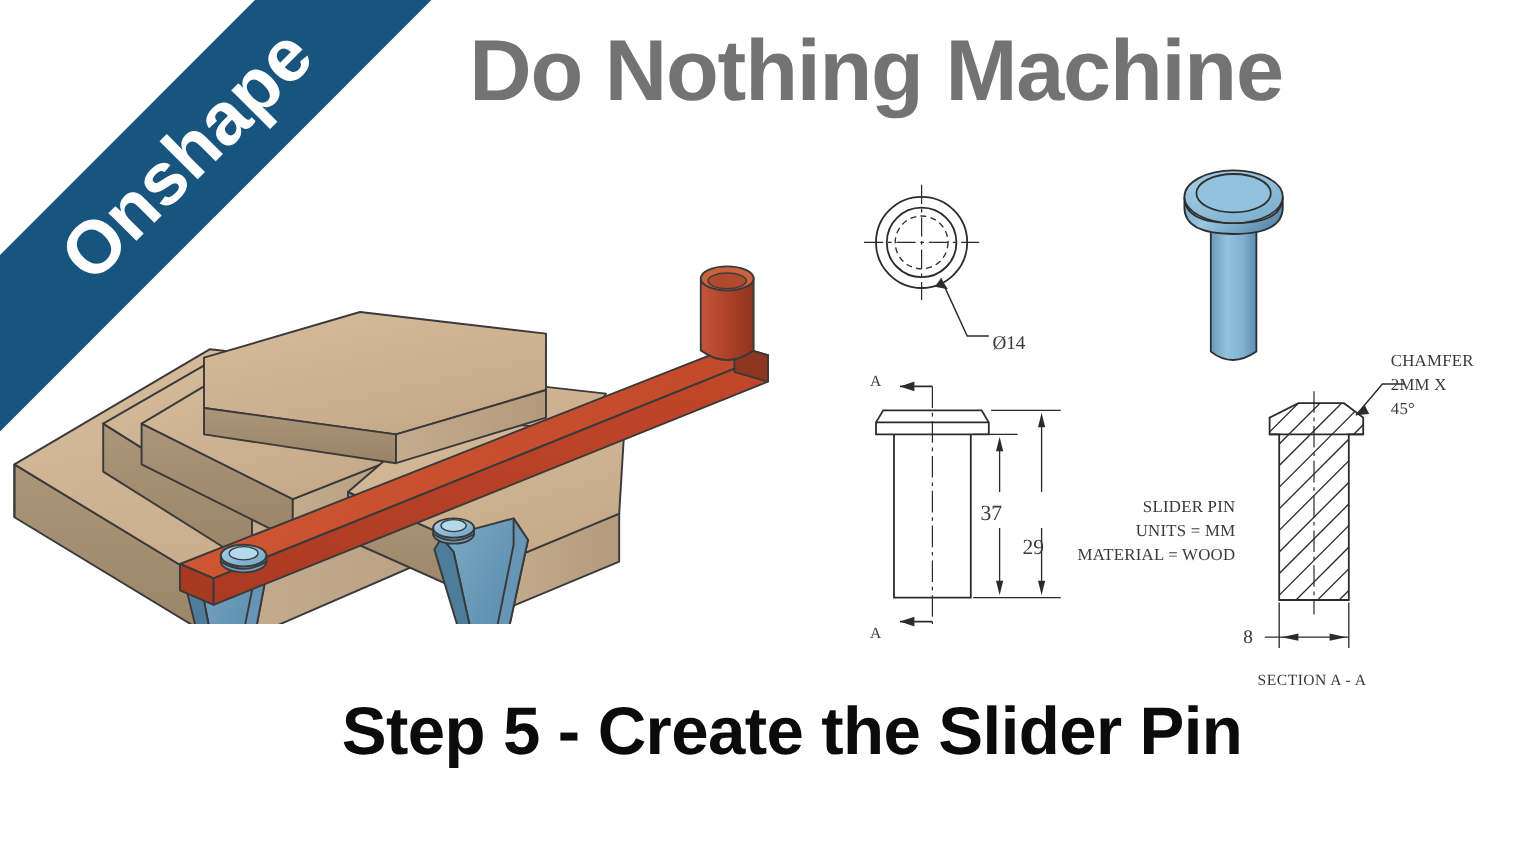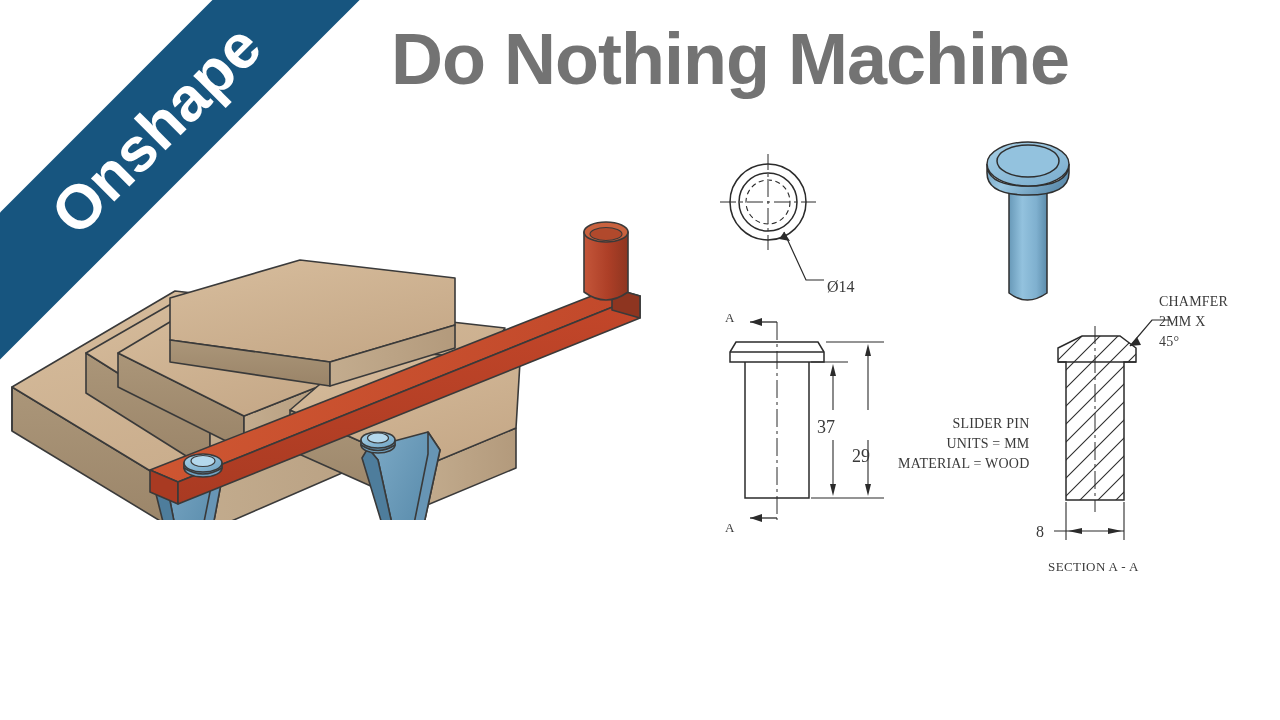--- a/index.html
+++ b/index.html
@@ -415,14 +415,15 @@
     <div class="dwg-label" id="notes-block">SLIDER PIN
 UNITS = MM
 MATERIAL = WOOD</div>
     <div class="dwg-label" id="chamfer-note">CHAMFER
 2MM X
 45°</div>
     <div class="dwg-label" id="dim-8">8</div>
     <div class="dwg-label" id="section-caption">SECTION A - A</div>
   </div>
 
+  <div id="subtitle">Step 5 - Create the Slider Pin</div>
 
 </div>
 
 </body></html>

